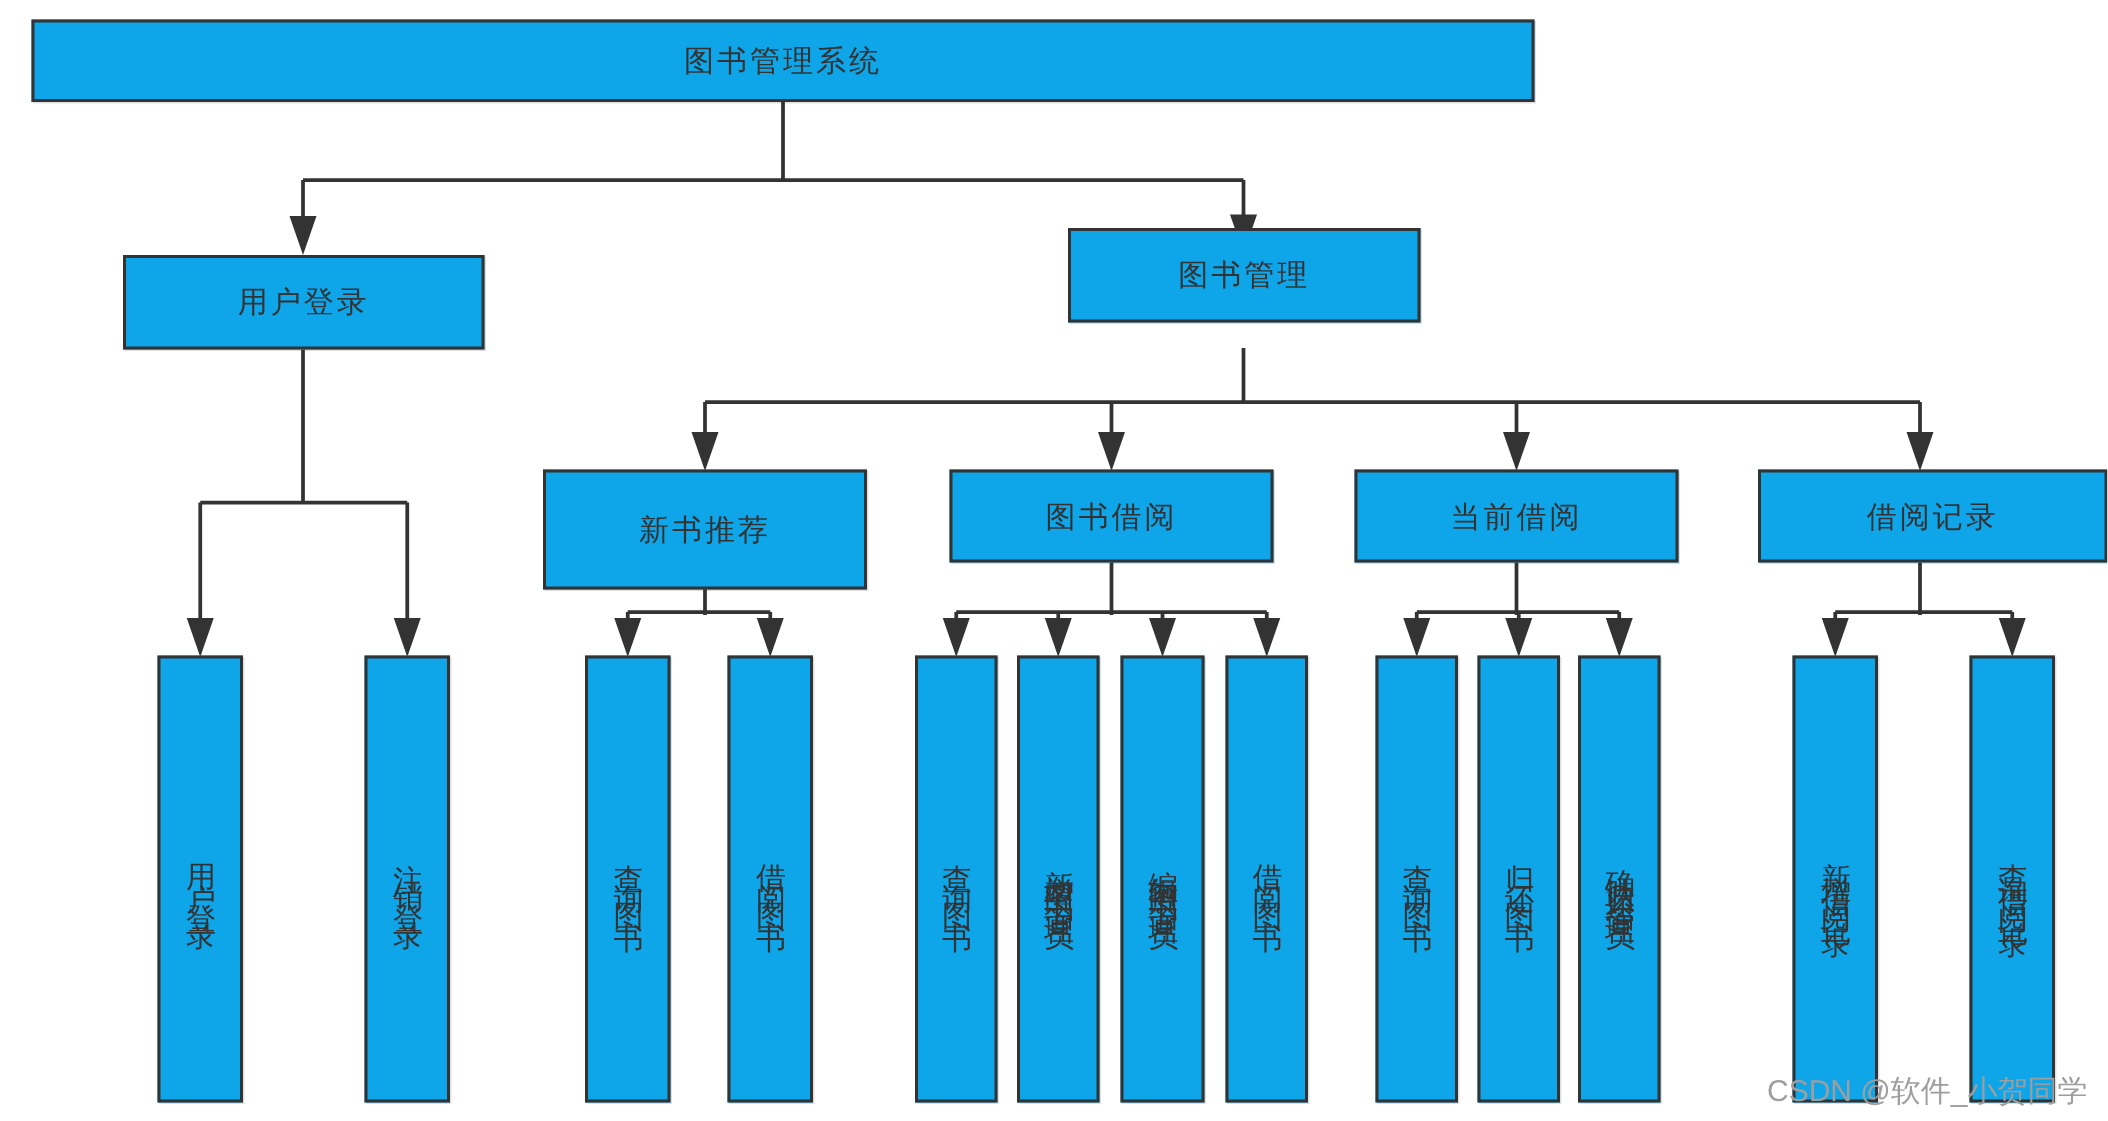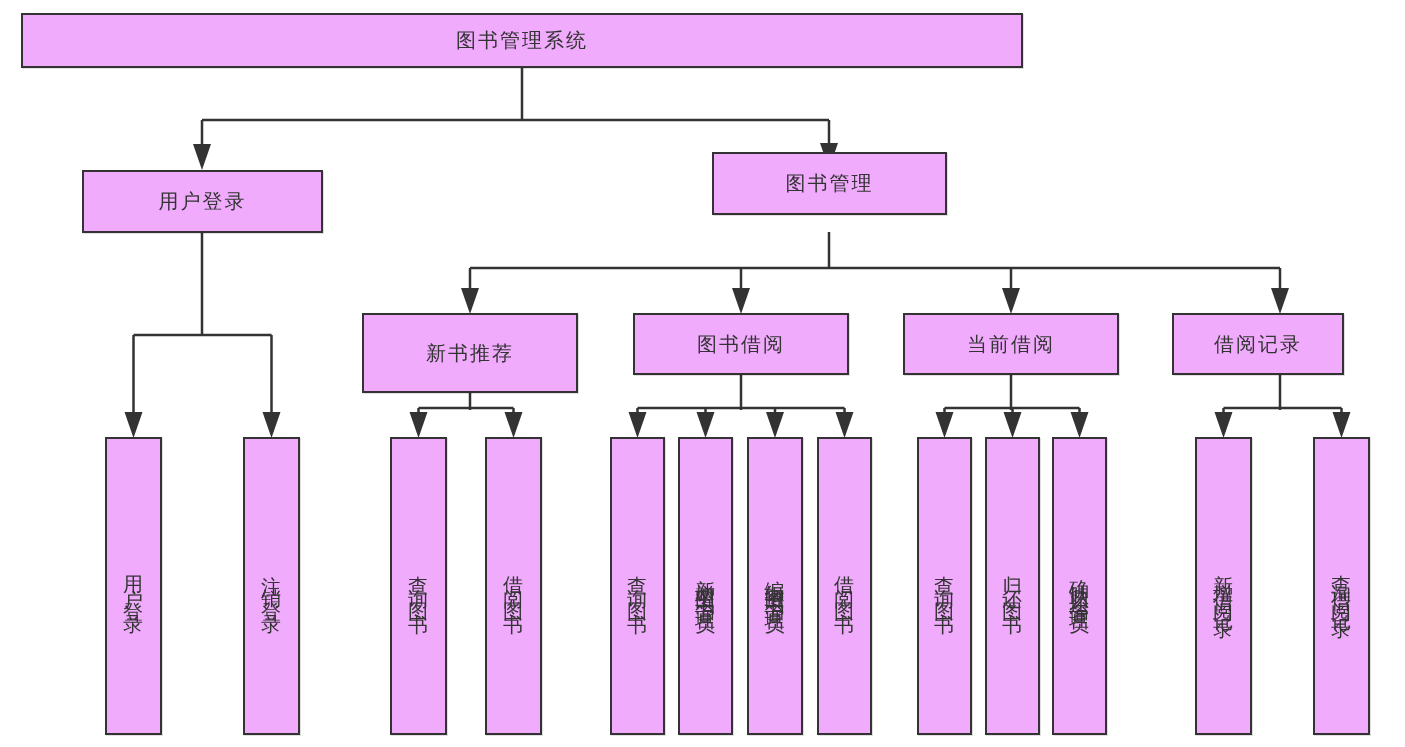--- a/index.html
+++ b/index.html
@@ -8,21 +8,21 @@
     width:1405px;height:747px;
     background:#fff;
     overflow:hidden;
     font-family:"Liberation Sans","DejaVu Sans",sans-serif;
     color:#333;
   }
   #wires{position:absolute;left:0;top:0;z-index:1;}
   .box{
     position:absolute;
     box-sizing:border-box;
-    background:#f0abfc;
+    background:#0ea5e9;
     border:2.5px solid #333;
     display:flex;align-items:center;justify-content:center;
     z-index:2;
     box-shadow:1px 1px 0 rgba(0,0,0,0.12);
   }
   .hlabel{
     font-size:20px;letter-spacing:2px;color:#333;white-space:nowrap;
   }
   .leaf{top:437px;height:298px;}
   .vtext{
@@ -90,21 +90,21 @@
 
   <div class="box" style="left:362px;top:313px;width:216px;height:80px;">
     <span class="hlabel">新书推荐</span>
   </div>
   <div class="box" style="left:633px;top:313px;width:216px;height:62px;align-items:center;">
     <span class="hlabel">图书借阅</span>
   </div>
   <div class="box" style="left:903px;top:313px;width:216px;height:62px;">
     <span class="hlabel">当前借阅</span>
   </div>
-  <div class="box" style="left:1172px;top:313px;width:172px;height:62px;">
+  <div class="box" style="left:1172px;top:313px;width:233px;height:62px;">
     <span class="hlabel">借阅记录</span>
   </div>
 
   <div class="box leaf" style="left:105px;width:57px;">
     <span class="vtext ls4">用户登录</span>
   </div>
   <div class="box leaf" style="left:243px;width:57px;">
     <span class="vtext ls4">注销登录</span>
   </div>
 
@@ -138,14 +138,15 @@
     <span class="vtext lsl">确认归还（管理员）</span>
   </div>
 
   <div class="box leaf" style="left:1195px;width:57px;">
     <span class="vtext ls6">新增借阅记录</span>
   </div>
   <div class="box leaf" style="left:1313px;width:57px;">
     <span class="vtext ls6">查询借阅记录</span>
   </div>
 
+  <div id="watermark">CSDN @软件_小贺同学</div>
 
 </div>
 
 </body></html>

